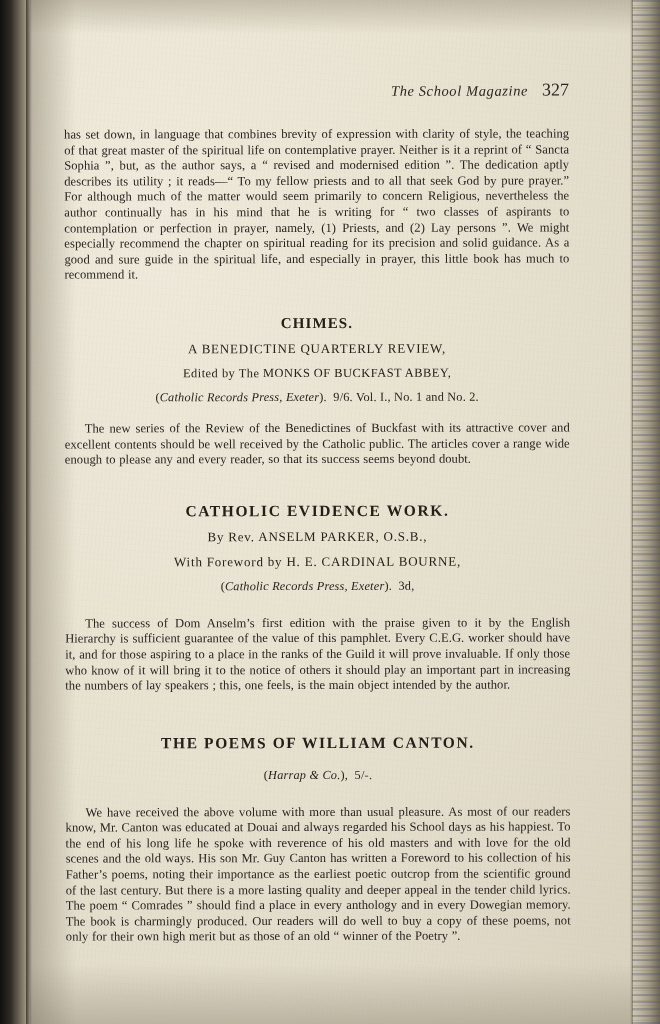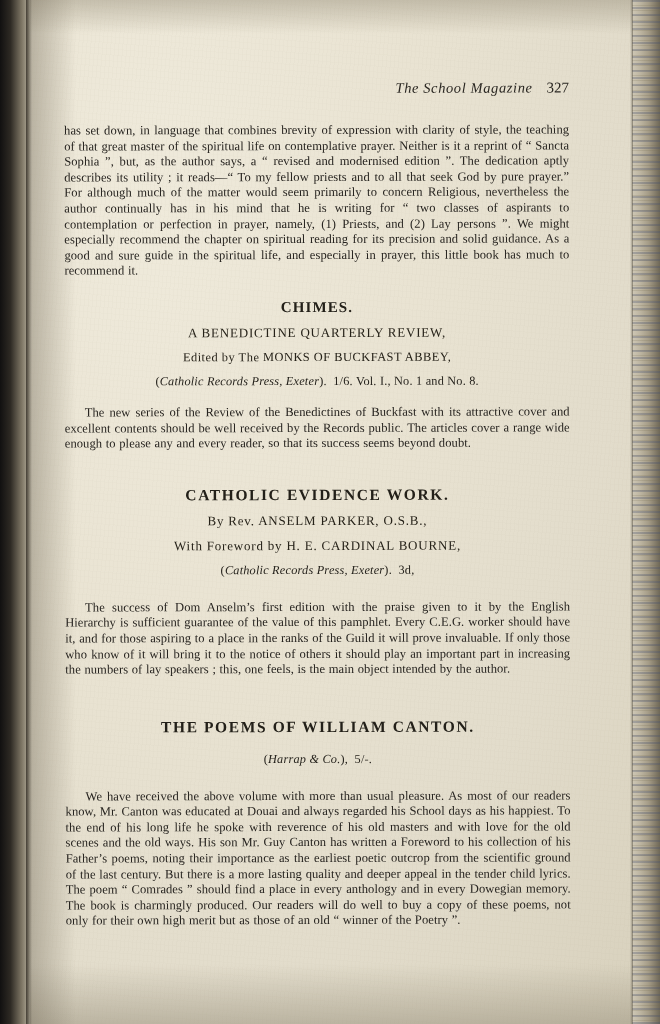--- a/index.html
+++ b/index.html
@@ -122,37 +122,37 @@
     text-align: right;
     font-style: italic;
     font-size: 14.5px;
     letter-spacing: .6px;
     color: #2a2722;
     margin-bottom: 26px;
     white-space: nowrap;
   }
   .running-head .pageno {
     font-style: normal;
-    font-size: 15px;
+    font-size: 18px;
     margin-left: 14px;
     letter-spacing: 0;
   }
 
   p.body {
     margin: 0;
     font-size: 12.6px;
     line-height: 15.6px;
     text-align: justify;
     color: #272420;
     letter-spacing: .05px;
     word-spacing: .4px;
   }
   p.body.indent { text-indent: 20px; }
 
-  .block { margin-top: 20px; }
+  .block { margin-top: 32px; }
 
   h2.title {
     margin: 0;
     text-align: center;
     font-size: 15px;
     font-weight: bold;
     letter-spacing: 1.1px;
     color: #232019;
   }
   h2.title.wide {
@@ -206,24 +206,24 @@
       </div>
 
       <p class="body">has set down, in language that combines brevity of expression with clarity of style, the teaching of that great master of the spiritual life on contemplative prayer. Neither is it a reprint of “ Sancta Sophia ”, but, as the author says, a “ revised and modernised edition ”. The dedication aptly describes its utility ; it reads—“ To my fellow priests and to all that seek God by pure prayer.” For although much of the matter would seem primarily to concern Religious, nevertheless the author continually has in his mind that he is writing for “ two classes of aspirants to contemplation or perfection in prayer, namely, (1) Priests, and (2) Lay persons ”. We might especially recommend the chapter on spiritual reading for its precision and solid guidance. As a good and sure guide in the spiritual life, and especially in prayer, this little book has much to recommend it.</p>
 
       <div class="block">
         <h2 class="title">CHIMES.</h2>
         <div class="subtitle">A BENEDICTINE QUARTERLY REVIEW,</div>
         <div class="subtitle small">Edited by The MONKS OF BUCKFAST ABBEY,</div>
         <div class="publine">
           (<i>Catholic Records Press, Exeter</i>).&nbsp;
-          <span>1/6.  Vol. I., No. 1 and No. 8.</span>
+          <span>9/6.  Vol. I., No. 1 and No. 2.</span>
         </div>
         <div class="gap-md"></div>
-        <p class="body indent">The new series of the Review of the Benedictines of Buckfast with its attractive cover and excellent contents should be well received by the Records public. The articles cover a range wide enough to please any and every reader, so that its success seems beyond doubt.</p>
+        <p class="body indent">The new series of the Review of the Benedictines of Buckfast with its attractive cover and excellent contents should be well received by the Catholic public. The articles cover a range wide enough to please any and every reader, so that its success seems beyond doubt.</p>
       </div>
 
       <div class="block" style="margin-top:34px">
         <h2 class="title wide">CATHOLIC EVIDENCE WORK.</h2>
         <div class="subtitle">By Rev. ANSELM PARKER, O.S.B.,</div>
         <div class="subtitle">With Foreword by H. E. CARDINAL BOURNE,</div>
         <div class="publine">
           (<i>Catholic Records Press, Exeter</i>).&nbsp;
           <span>3d,</span>
         </div>

